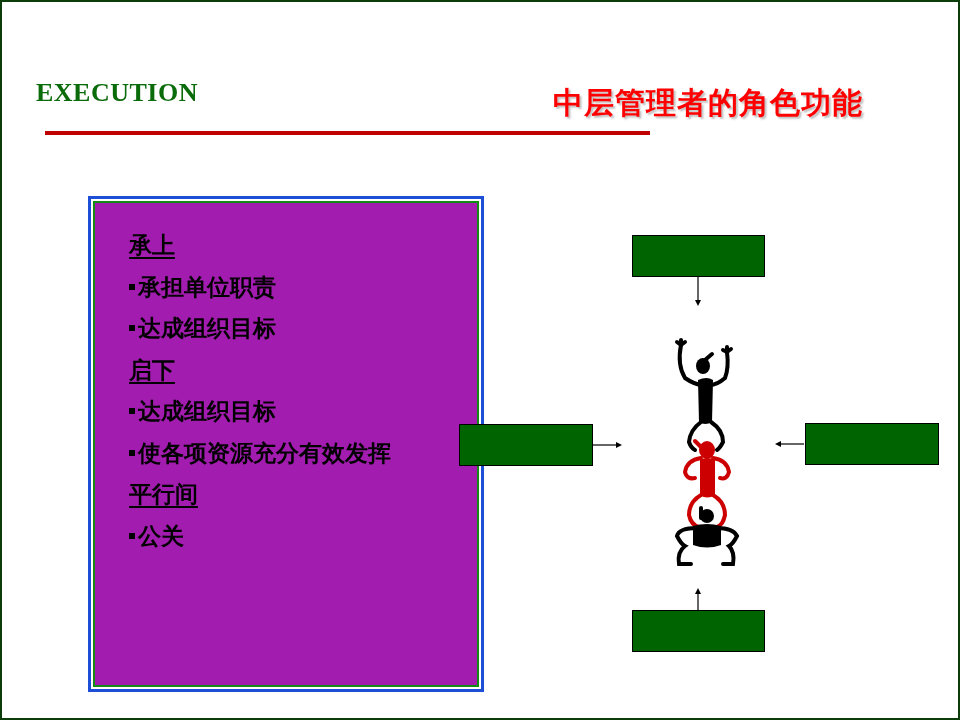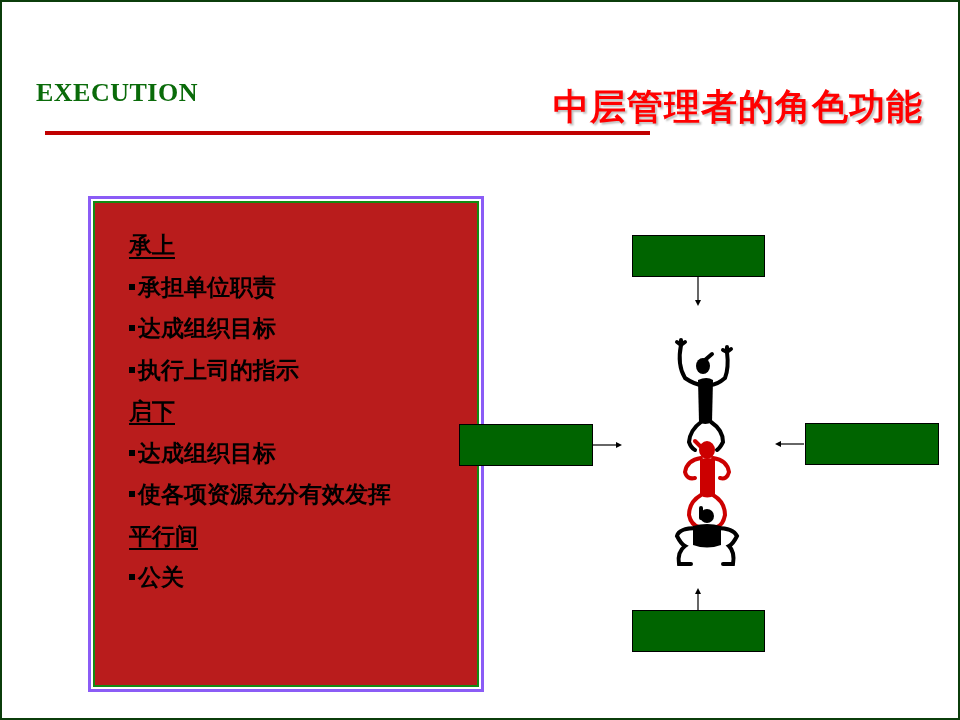--- a/index.html
+++ b/index.html
@@ -16,30 +16,30 @@
       position: absolute; left: 36px; top: 78px;
       font-family: Liberation Serif, serif;
       font-weight: bold; font-size: 26px; color: #0a6b0a; letter-spacing: 0.5px;
     }
     .rule {
       position: absolute; left: 45px; top: 131px; width: 605px; height: 4px;
       background: #c00000;
     }
     .title {
       position: absolute; left: 553px; top: 83px;
-      font-weight: bold; font-size: 36px; color: #ff0000;
+      font-weight: bold; font-size: 30px; color: #ff0000;
       text-shadow: 2px 2px 2px rgba(0,0,0,0.25);
       letter-spacing: 1px;
     }
     .textbox {
       position: absolute; left: 88px; top: 196px; width: 396px; height: 496px;
       box-sizing: border-box;
-      border: 3px solid #8b5cf6;
+      border: 3px solid #1d4ed8;
       box-shadow: inset 0 0 0 2px #ffffff, inset 0 0 0 4px #138a13;
-      background: #b91c1c;
+      background: #a21caf;
     }
     .tb-inner { position: absolute; left: 38px; top: 26px; }
     .line {
       font-weight: bold; font-size: 23px; color: #000; height: 41.5px; line-height: 41.5px;
       white-space: nowrap;
     }
     .heading span { text-decoration: underline; text-underline-offset: 4px; }
     .bullet::before {
       content: ""; display: inline-block; width: 6px; height: 6px; background: #000;
       margin-right: 3px; vertical-align: 5px;
@@ -57,21 +57,20 @@
 
 <div class="brand">EXECUTION</div>
 <div class="rule"></div>
 <div class="title">中层管理者的角色功能</div>
 
 <div class="textbox">
   <div class="tb-inner">
     <div class="line heading"><span>承上</span></div>
     <div class="line bullet">承担单位职责</div>
     <div class="line bullet">达成组织目标</div>
-    <div class="line bullet">执行上司的指示</div>
     <div class="line heading"><span>启下</span></div>
     <div class="line bullet">达成组织目标</div>
     <div class="line bullet">使各项资源充分有效发挥</div>
     <div class="line heading"><span>平行间</span></div>
     <div class="line bullet">公关</div>
   </div>
 </div>
 
 <div class="gbox" style="left:632px; top:235px; width:133px; height:42px;"></div>
 <div class="gbox" style="left:459px; top:424px; width:134px; height:42px;"></div>

